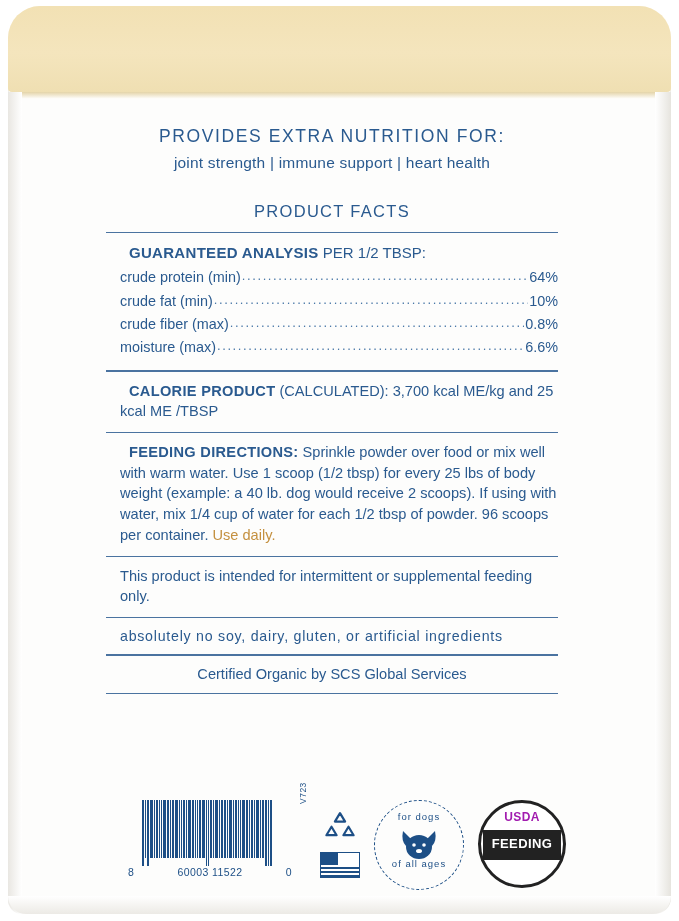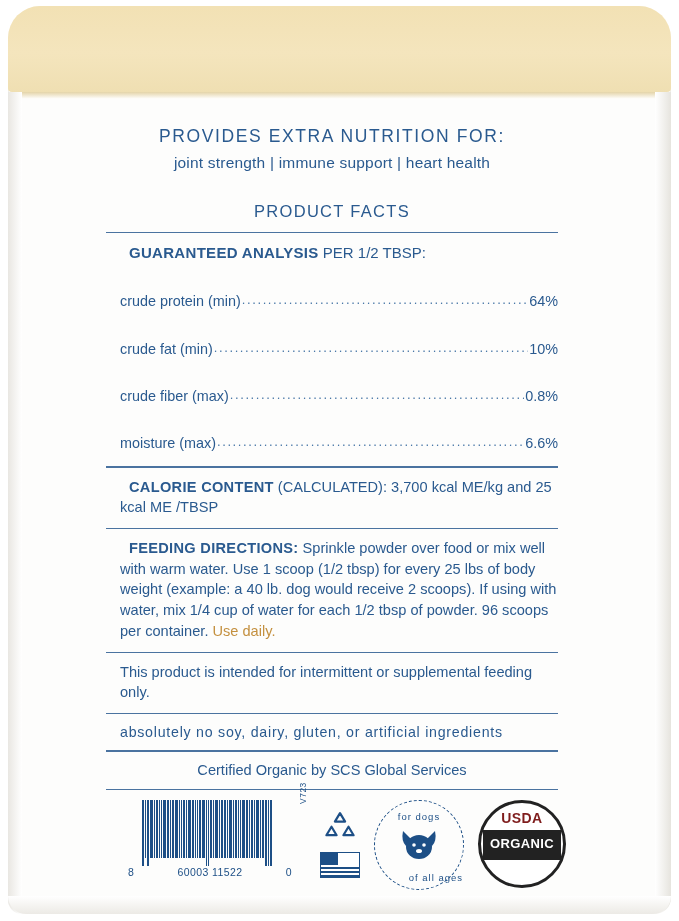--- a/index.html
+++ b/index.html
@@ -139,21 +139,21 @@
   .ga-row .dots {
     flex: 1 1 auto;
     overflow: hidden;
     margin: 0 1px;
     letter-spacing: 1.6px;
     font-size: 13px;
     position: relative;
     top: -2px;
     color: #4a78a8;
   }
-  .ga-row .val { flex: 0 0 auto; margin-top: 24px; }
+  .ga-row .val { flex: 0 0 auto; }
   .section.tight { padding-top: 8px; padding-bottom: 8px; }
   .accent { color: #c4903f; }
   .centered { text-align: center; padding-left: 0; }
   .spaced {
     letter-spacing: 0.75px;
     font-size: 14.2px;
   }
 
   
   .footer-row {
@@ -253,21 +253,21 @@
     color: #1d4f86;
   }
   .dog-seal .top-text, .dog-seal .bot-text {
     position: absolute;
     left: 0; width: 100%;
     text-align: center;
     font-size: 9.5px;
     letter-spacing: 1px;
   }
   .dog-seal .top-text { top: 10px; }
-  .dog-seal .bot-text { bottom: 6px; text-align: right; }
+  .dog-seal .bot-text { bottom: 20px; }
   .dog-seal svg { position: absolute; left: 22px; top: 24px; }
   
   .usda-seal {
     position: absolute;
     left: 350px;
     top: 0;
     width: 88px;
     height: 88px;
   }
   .usda-seal .ring {
@@ -282,23 +282,23 @@
     left: 5px;
     top: 30px;
     width: 78px;
     height: 30px;
     background: #222;
   }
   .usda-seal .t1 {
     position: absolute;
     left: 0; top: 10px; width: 100%;
     text-align: center;
-    font-size: 14px;
+    font-size: 12px;
     font-weight: 700;
-    color: #7f1d1d;
+    color: #a21caf;
     letter-spacing: 0.4px;
   }
   .usda-seal .t2 {
     position: absolute;
     left: 0; top: 36px; width: 100%;
     text-align: center;
     font-size: 13px;
     font-weight: 700;
     color: #fff;
     letter-spacing: 0.4px;
@@ -359,21 +359,21 @@
         <span class="val">6.6%</span>
       </div>
     </div>
 
     <div class="rule"></div>
 
 
     <div class="rule"></div>
 
     <div class="section">
-      <span class="bold">CALORIE CONTENT</span><span> (CALCULATED): 3,700 kcal ME/kg and 25 kcal ME /TBSP</span>
+      <span class="bold">CALORIE PRODUCT</span><span> (CALCULATED): 3,700 kcal ME/kg and 25 kcal ME /TBSP</span>
     </div>
 
     <div class="rule"></div>
 
     <div class="section">
       <span class="bold">FEEDING DIRECTIONS:</span><span> Sprinkle powder over food or mix well with warm water. Use 1 scoop (1/2 tbsp) for every 25 lbs of body weight (example: a 40 lb. dog would receive 2 scoops). If using with water, mix 1/4 cup of water for each 1/2 tbsp of powder. 96 scoops per container. </span><span class="accent">Use daily.</span>
     </div>
 
     <div class="rule"></div>
 
@@ -486,18 +486,18 @@
           <ellipse cx="22" cy="26" rx="3" ry="2" fill="#fff"></ellipse>
         </svg>
       </span>
       <div class="bot-text">of all ages</div>
     </div>
 
     <div class="usda-seal">
       <div class="ring"></div>
       <div class="band"></div>
       <div class="t1">USDA</div>
-      <div class="t2">ORGANIC</div>
+      <div class="t2">FEEDING</div>
       <div class="t3"></div>
     </div>
 
   </div>
 </div>
 
 </body></html>

